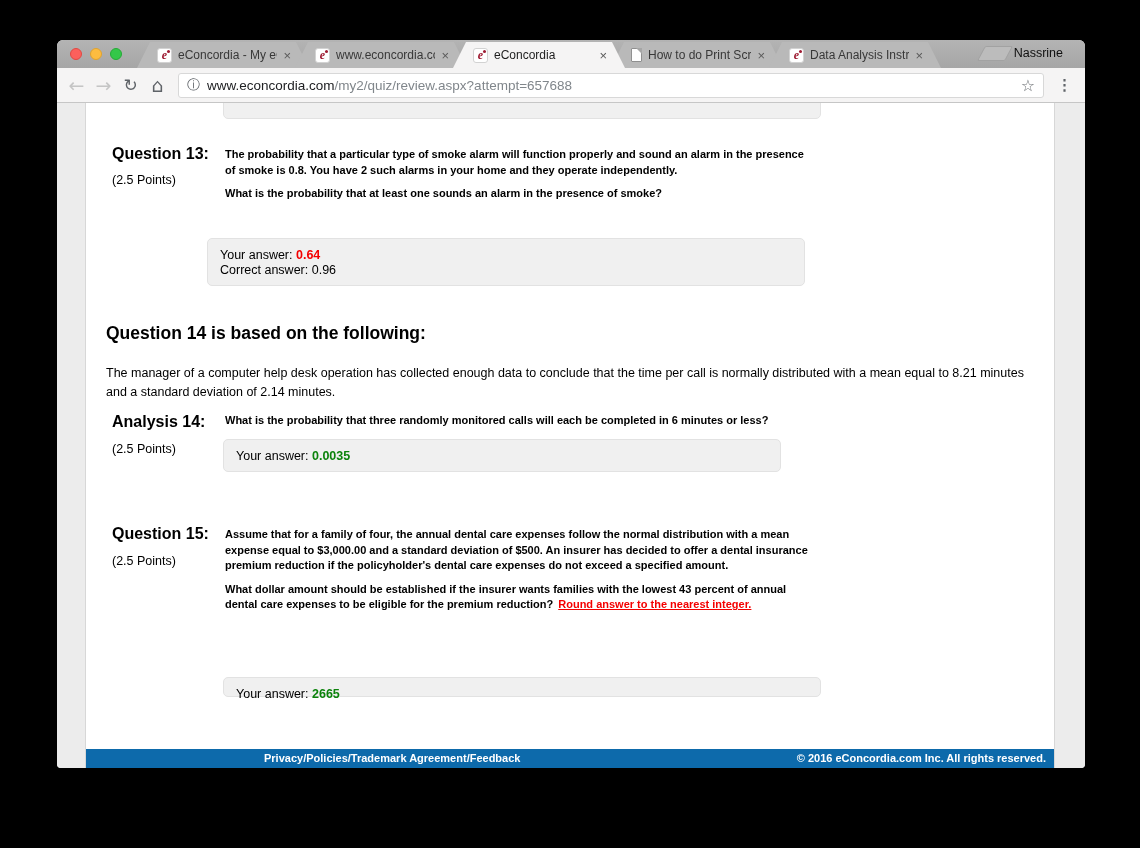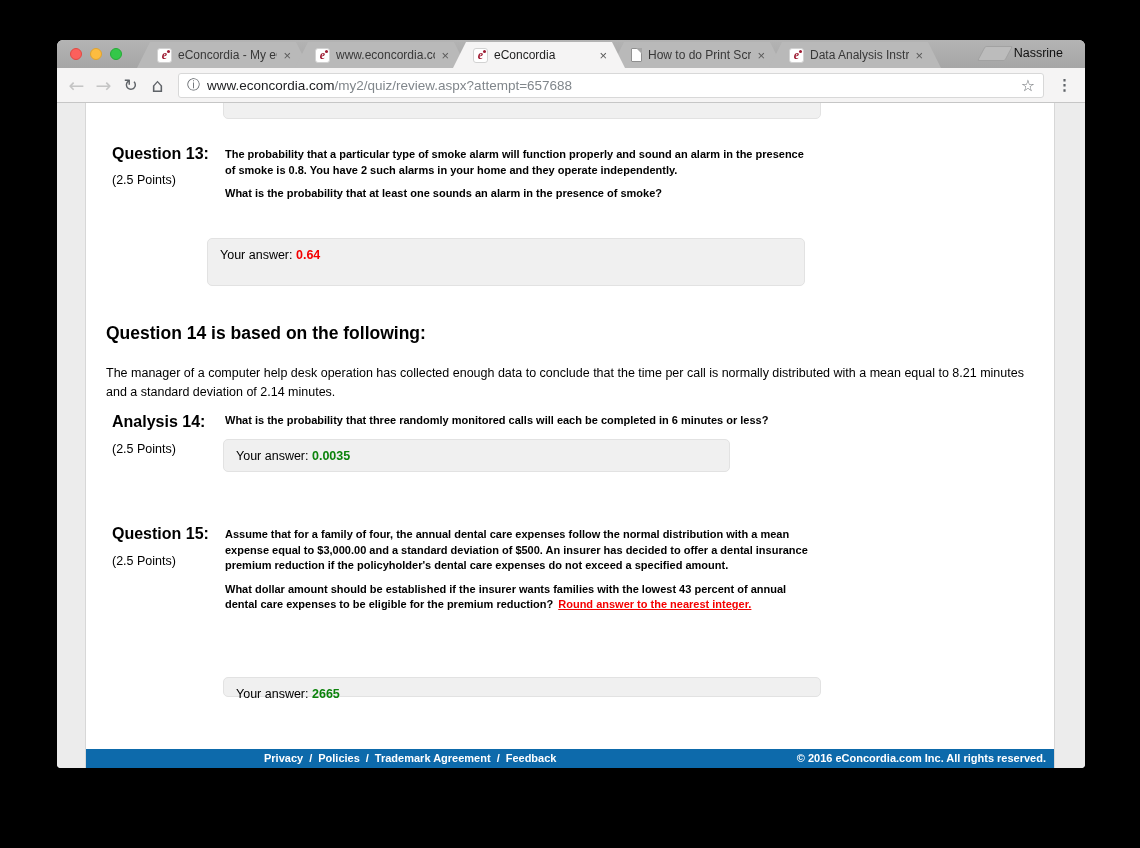--- a/index.html
+++ b/index.html
@@ -91,21 +91,21 @@
   .qbody{position:absolute;font-size:11px;font-weight:bold;color:#000;line-height:1.42;}
   .qbody p{margin:0 0 8px 0;}
   .red-instr{color:#f40000;text-decoration:underline;font-weight:bold;margin-left:5px;}
   .h2{position:absolute;font-size:17.5px;font-weight:bold;color:#000;}
   .para{position:absolute;font-size:12.5px;color:#000;line-height:1.55;}
   .clipline{white-space:nowrap;font-size:12.5px;}
   .footerbar{
     position:absolute;left:0;bottom:0;width:100%;height:19px;background:#0d6aab;
     color:#fff;font-size:11px;font-weight:bold;line-height:19px;
   }
-  .flinks{position:absolute;left:178px;top:0;display:flex;gap:6px;}
+  .flinks{position:absolute;left:178px;top:0;display:flex;gap:0;}
   .flink{color:#fff;text-decoration:none;}
   .fsep{color:#fff;}
   .fcopy{position:absolute;right:8px;top:0;}
 </style>
 </head>
 <body>
 
 <div class="window">
 
   <div class="tabstrip">
@@ -166,31 +166,32 @@
       </div>
 
       <div class="qlabel" style="left:26px;top:42px;">Question 13:</div>
       <div class="qpoints" style="left:26px;top:70px;">(2.5 Points)</div>
       <div class="qbody" style="left:139px;top:44px;width:582px;">
         <p>The probability that a particular type of smoke alarm will function properly and sound an alarm in the presence of smoke is 0.8. You have 2 such alarms in your home and they operate independently.</p>
         <p>What is the probability that at least one sounds an alarm in the presence of smoke?</p>
       </div>
       <div class="ansbox" style="left:121px;top:135px;width:598px;height:48px;">
         <div><span>Your answer:</span> <span class="val-wrong">0.64</span></div>
+        <div><span>Correct answer:</span> <span>0.96</span></div>
       </div>
 
       <div class="h2" style="left:20px;top:220px;">Question 14 is based on the following:</div>
       <div class="para" style="left:20px;top:261px;width:922px;">The manager of a computer help desk operation has collected enough data to conclude that the time per call is normally distributed with a mean equal to 8.21 minutes and a standard deviation of 2.14 minutes.</div>
 
       <div class="qlabel" style="left:26px;top:310px;">Analysis 14:</div>
       <div class="qpoints" style="left:26px;top:339px;">(2.5 Points)</div>
       <div class="qbody" style="left:139px;top:310px;width:610px;">
         <p>What is the probability that three randomly monitored calls will each be completed in 6 minutes or less?</p>
       </div>
-      <div class="ansbox" style="left:137px;top:336px;width:507px;height:33px;">
+      <div class="ansbox" style="left:137px;top:336px;width:558px;height:33px;">
         <div><span>Your answer:</span> <span class="val-right">0.0035</span></div>
       </div>
 
       <div class="qlabel" style="left:26px;top:422px;">Question 15:</div>
       <div class="qpoints" style="left:26px;top:451px;">(2.5 Points)</div>
       <div class="qbody" style="left:139px;top:424px;width:585px;">
         <p>Assume that for a family of four, the annual dental care expenses follow the normal distribution with a mean expense equal to $3,000.00 and a standard deviation of $500. An insurer has decided to offer a dental insurance premium reduction if the policyholder's dental care expenses do not exceed a specified amount.</p>
         <p><span>What dollar amount should be established if the insurer wants families with the lowest 43 percent of annual dental care expenses to be eligible for the premium reduction?</span><span class="red-instr">Round answer to the nearest integer.</span></p>
       </div>
       <div class="ansbox" style="left:137px;top:574px;width:598px;height:16px;">

